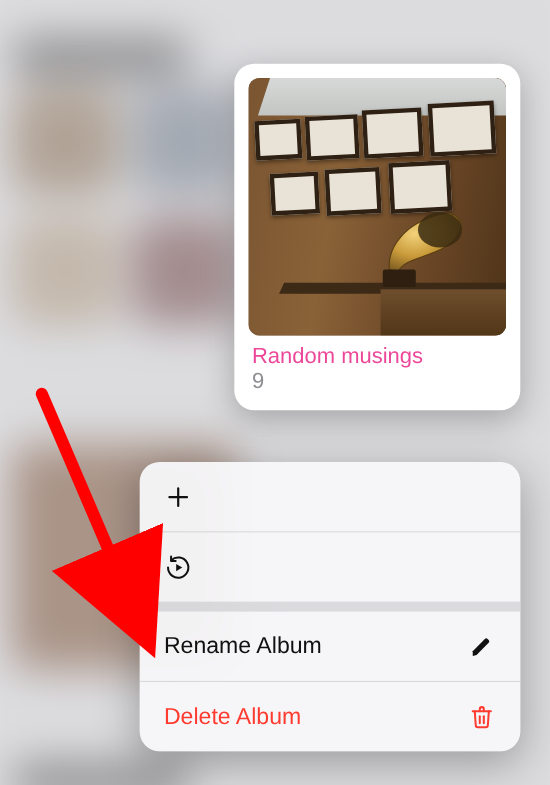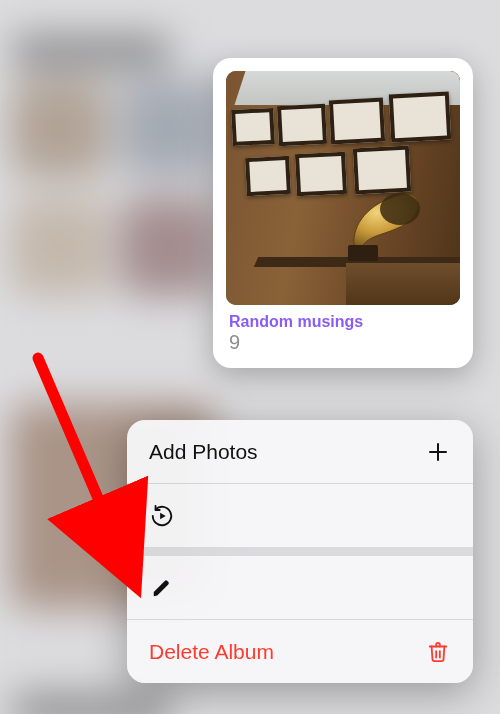--- a/index.html
+++ b/index.html
@@ -4,21 +4,21 @@
 <style>
   html,body{margin:0;padding:0;width:500px;height:714px;overflow:hidden;font-family:-apple-system,Helvetica,Arial,sans-serif;background:#eee;}
   
   .backdrop{position:absolute;inset:0;filter:blur(18px);transform:scale(1.08);}
   .bg-base{position:absolute;inset:0;background:#e8e8ea;}
   .blob{position:absolute;border-radius:16px;}
   .dim{position:absolute;inset:0;background:rgba(210,210,214,0.55);}
   
   .album-card{position:absolute;left:213px;top:58px;width:260px;background:#fff;border-radius:18px;box-shadow:0 8px 30px rgba(0,0,0,0.25);overflow:hidden;}
   .album-thumb{width:234px;height:234px;margin:13px 13px 8px 13px;border-radius:10px;overflow:hidden;position:relative;background:#6d4a2b;}
-  .album-title{font-size:16px;font-weight:700;color:#8b5cf6;margin:2px 16px 0 16px;}
+  .album-title{font-size:20px;font-weight:400;color:#ec4899;margin:2px 16px 0 16px;}
   .album-count{font-size:20px;font-weight:400;color:#8e8e93;margin:0 16px 14px 16px;}
   
   .menu{position:absolute;left:127px;top:420px;width:346px;background:rgba(248,248,250,0.94);border-radius:18px;box-shadow:0 10px 40px rgba(0,0,0,0.30);overflow:hidden;backdrop-filter:blur(10px);}
   .menu-item{display:flex;align-items:center;justify-content:space-between;height:63px;padding:0 22px;font-size:21px;color:#111;cursor:pointer;}
   .menu-item.destructive{color:#ff3b30;text-align:right;}
   .sep-thin{height:1px;background:rgba(0,0,0,0.12);}
   .sep-thick{height:9px;background:rgba(120,120,128,0.22);}
   .icon{width:26px;height:26px;display:flex;align-items:center;justify-content:center;flex:0 0 26px;}
   .icon svg{display:block;}
   
@@ -73,40 +73,40 @@
         <rect x="14" y="76" width="30" height="16" rx="2" fill="#2e1f10"></rect>
       </svg>
     </div>
   </div>
   <div class="album-title">Random musings</div>
   <div class="album-count">9</div>
 </div>
 
 <div class="menu">
   <div class="menu-item">
-    <span>Add Photos</span>
     <span class="icon">
       <svg viewBox="0 0 24 24" width="24" height="24" fill="none" stroke="#111" stroke-width="2" stroke-linecap="round">
           <line x1="12" y1="4" x2="12" y2="20"></line>
           <line x1="4" y1="12" x2="20" y2="12"></line>
         </svg>
     </span>
   </div>
   <div class="sep-thin"></div>
   <div class="menu-item">
     <span class="icon">
       <svg viewBox="0 0 26 26" width="24" height="24" fill="none" stroke="#111" stroke-width="2" stroke-linecap="round" stroke-linejoin="round">
         <path d="M3 13a10 10 0 1 0 3.2-7.3"></path>
         <polyline points="6 2 6 6.5 10.5 6.5"></polyline>
         <polygon points="11 9.5 11 16.5 17 13" fill="#111" stroke="none"></polygon>
       </svg>
     </span>
   </div>
   <div class="sep-thick"></div>
   <div class="menu-item">
+    <span>Rename Album</span>
     <span class="icon">
       <svg viewBox="0 0 24 24" width="22" height="22" fill="#111">
           <path d="M3 21l3.8-.9 12-12a2 2 0 0 0 0-2.8l-1-1a2 2 0 0 0-2.8 0l-12 12L3 21z"></path>
         </svg>
     </span>
   </div>
   <div class="sep-thin"></div>
   <div class="menu-item destructive">
     <span>Delete Album</span>
     <span class="icon">

